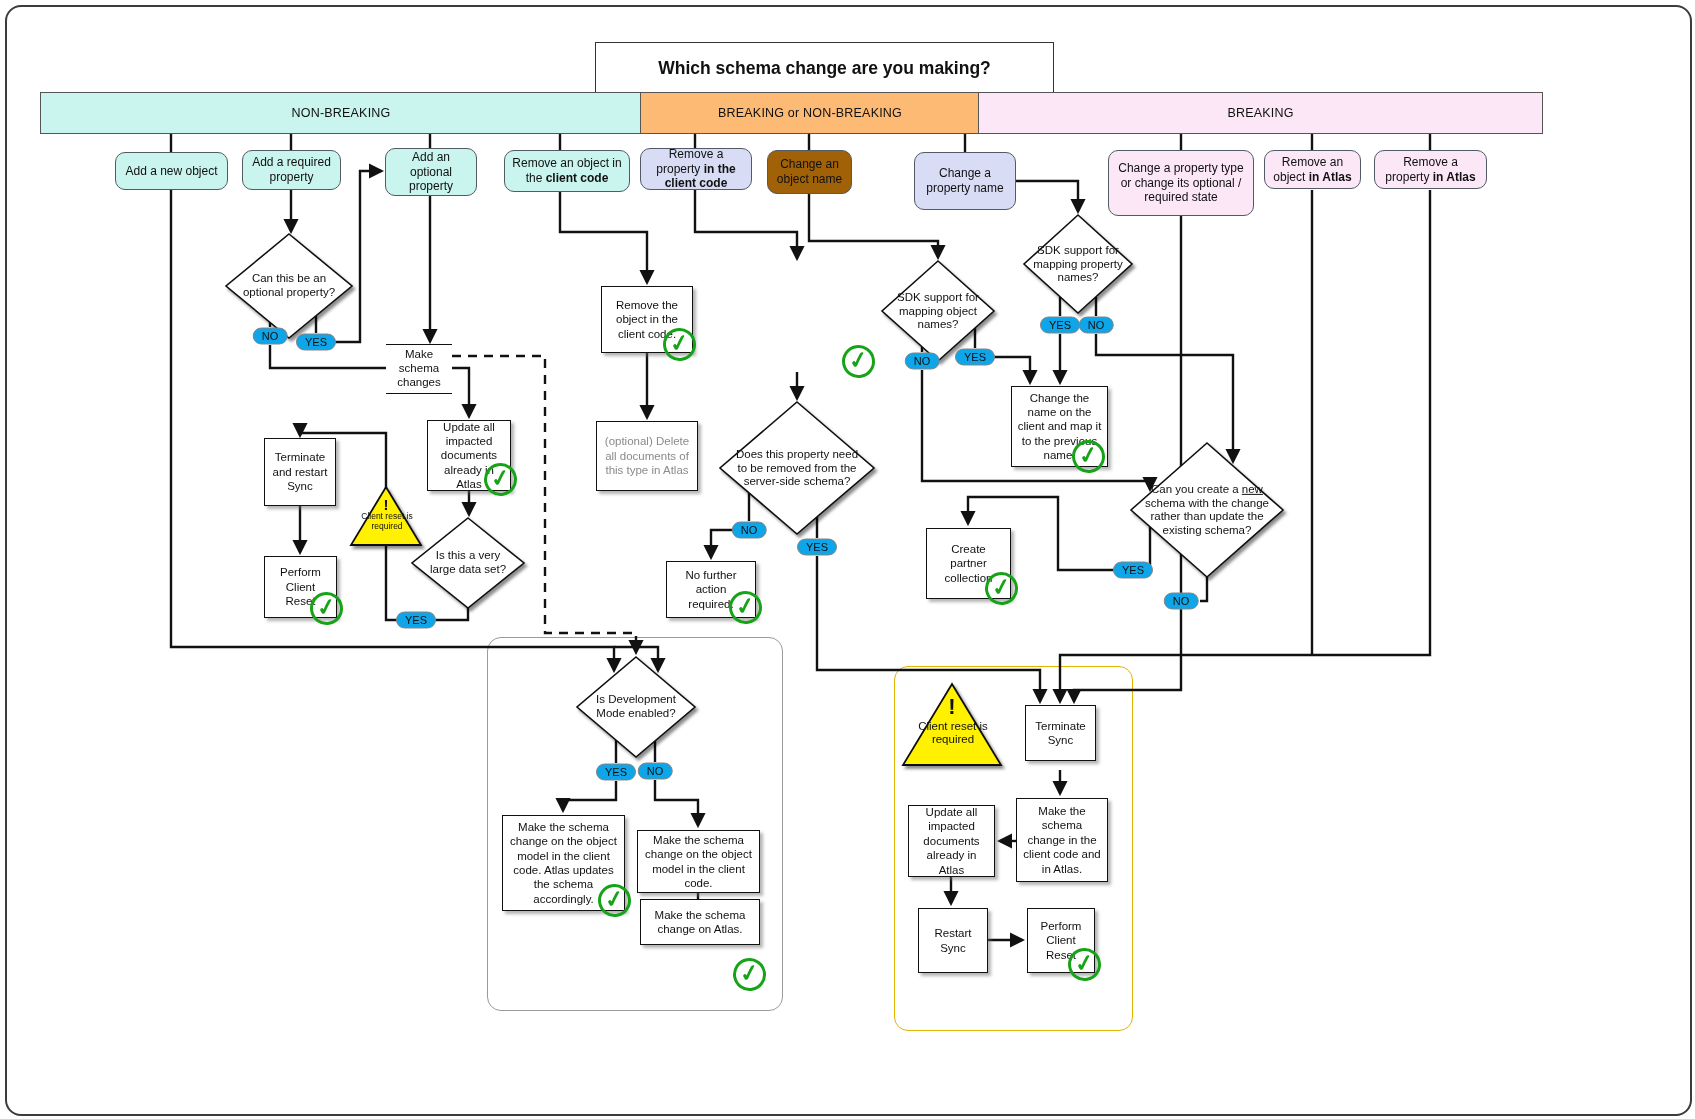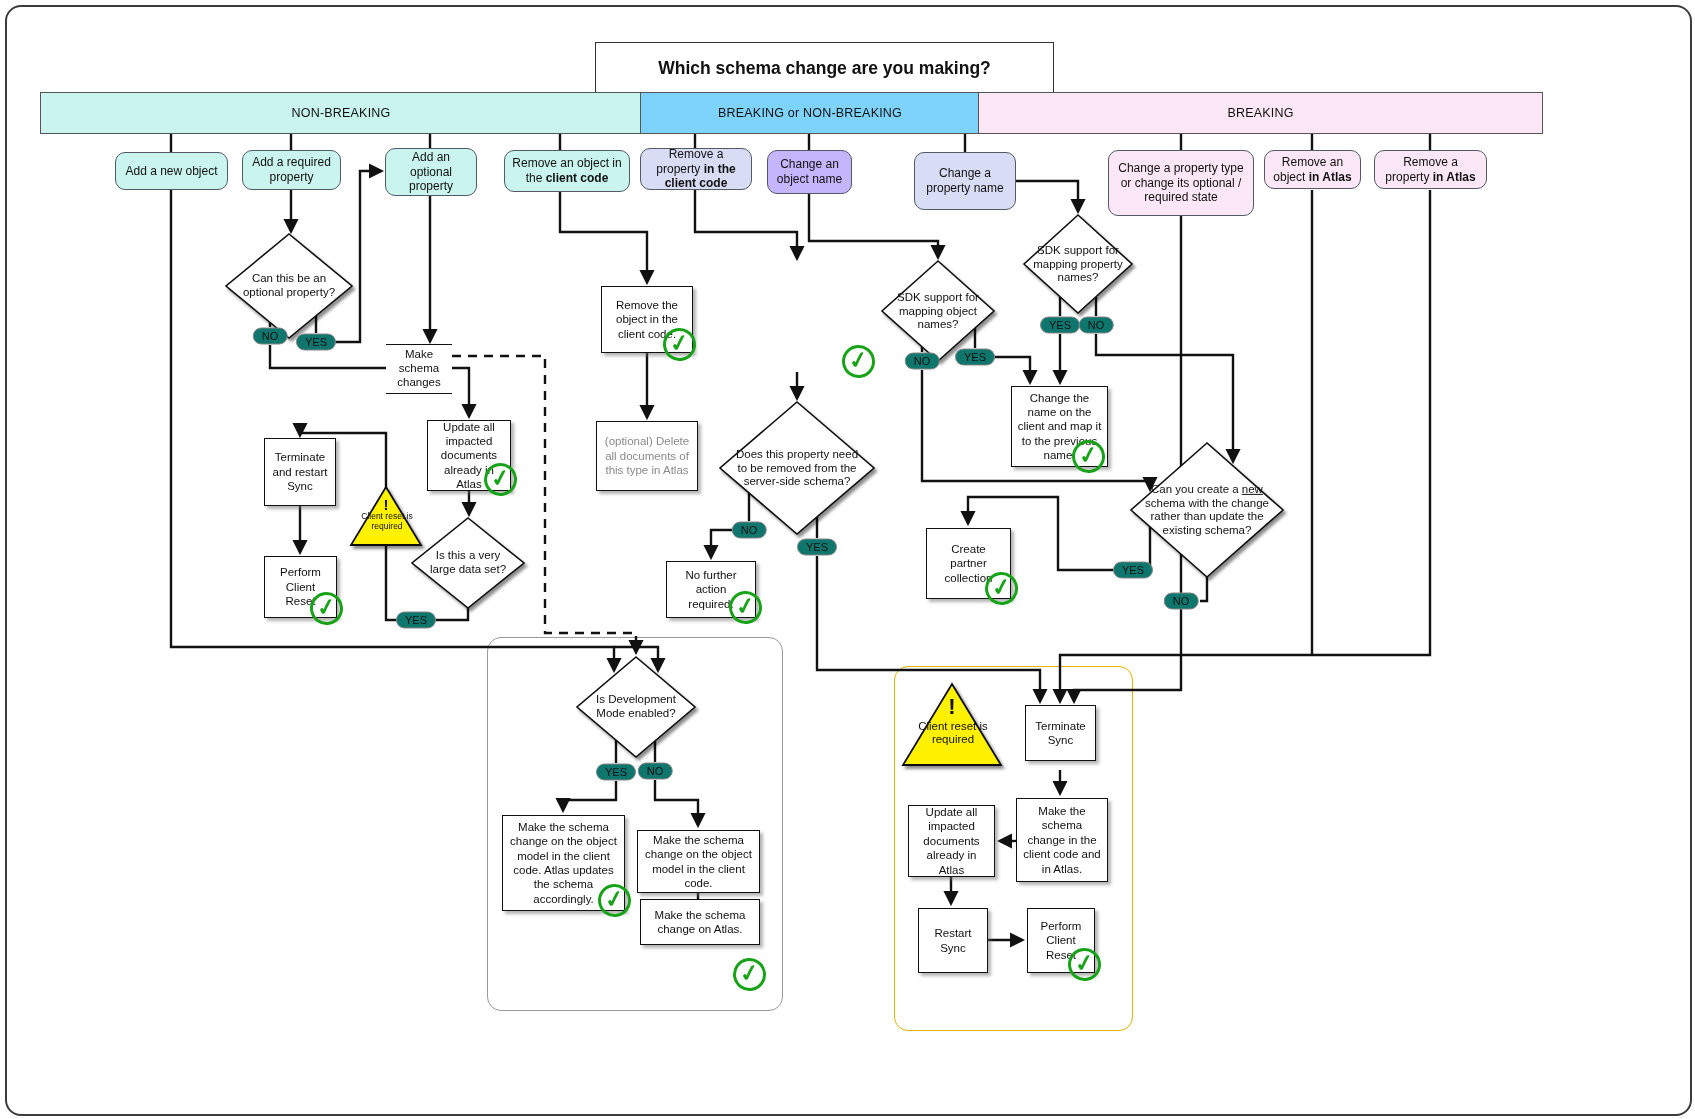--- a/index.html
+++ b/index.html
@@ -22,21 +22,21 @@
   .box{position:absolute;background:#fff;border:1.4px solid #111;
     display:flex;align-items:center;justify-content:center;text-align:center;
     font-size:11.5px;line-height:1.25;padding:3px 5px;box-sizing:border-box;
     box-shadow:3px 3px 3px rgba(110,110,110,.5);z-index:4;}
   .box.ghost{color:#8a8a8a;}
   .dlabel{position:absolute;text-align:center;font-size:11.5px;line-height:1.18;
     z-index:4;transform:translate(-50%,-50%);pointer-events:none;}
   .mlabel{position:absolute;border-top:1.6px solid #111;border-bottom:1.6px solid #111;
     display:flex;align-items:center;justify-content:center;text-align:center;
     font-size:11.5px;line-height:1.2;z-index:4;background:#fff;}
-  .pill{position:absolute;transform:translate(-50%,-50%);background:#0f766e;
+  .pill{position:absolute;transform:translate(-50%,-50%);background:#0ea5e9;
     border:1.6px solid #858585;border-radius:11px;padding:1px 8px 2px 8px;
     font-size:11px;z-index:6;white-space:nowrap;}
   .check{position:absolute;width:27px;height:27px;border:3.5px solid #17a317;
     border-radius:50%;color:#17a317;font-size:23px;font-weight:bold;
     text-align:center;line-height:24px;z-index:7;background:transparent;
     transform:rotate(-10deg);}
   .tri-txt{position:absolute;text-align:center;z-index:5;transform:translate(-50%,0);
     pointer-events:none;line-height:1.12;}
   .tri-mark{position:absolute;text-align:center;z-index:5;font-weight:bold;
     transform:translate(-50%,0);pointer-events:none;}
@@ -151,33 +151,33 @@
     </g>
 
     <g stroke="#111" stroke-width="1.8" filter="url(#ds)">
       <polygon points="386,487 421,545 351,545" fill="#fff100"></polygon>
       <polygon points="952,684 1001,765 903,765" fill="#fff100"></polygon>
     </g>
   </svg>
 
   <div class="titlebox" style="left:595px;top:42px;width:457px;height:50px;">Which schema change are you making?</div>
   <div class="bar" style="left:40px;top:92px;width:600px;height:40px;background:#c9f5ee;">NON-BREAKING</div>
-  <div class="bar" style="left:640px;top:92px;width:338px;height:40px;background:#7dd3fc;">BREAKING or NON-BREAKING</div>
+  <div class="bar" style="left:640px;top:92px;width:338px;height:40px;background:#fdba74;">BREAKING or NON-BREAKING</div>
   <div class="bar" style="left:978px;top:92px;width:563px;height:40px;background:#fbe7f6;">BREAKING</div>
 
   <div class="topnode" style="left:115px;top:152px;width:113px;height:38px;background:#c9f5ee;">Add a new object</div>
   <div class="topnode" style="left:242px;top:150px;width:99px;height:40px;background:#c9f5ee;">Add a required property</div>
   <div class="topnode" style="left:385px;top:148px;width:92px;height:48px;background:#c9f5ee;">Add an optional property</div>
   <div class="topnode" style="left:504px;top:150px;width:126px;height:42px;background:#c9f5ee;align-items:center;">
       <span><span>Remove an object in the </span><span class="b">client code</span></span>
     </div>
   <div class="topnode" style="left:640px;top:148px;width:112px;height:42px;background:#d8ddf5;">
       <span><span>Remove a property </span><span class="b">in the client code</span></span>
     </div>
-  <div class="topnode" style="left:767px;top:150px;width:85px;height:44px;background:#c4b5fd;">Change an object name</div>
+  <div class="topnode" style="left:767px;top:150px;width:85px;height:44px;background:#a16207;">Change an object name</div>
   <div class="topnode" style="left:914px;top:152px;width:102px;height:58px;background:#d8ddf5;">Change a property name</div>
   <div class="topnode" style="left:1108px;top:150px;width:146px;height:66px;background:#fbe7f6;">Change a property type or change its optional / required state</div>
   <div class="topnode" style="left:1264px;top:150px;width:97px;height:39px;background:#fbe7f6;">
       <span><span>Remove an object </span><span class="b">in Atlas</span></span>
     </div>
   <div class="topnode" style="left:1374px;top:150px;width:113px;height:39px;background:#fbe7f6;">
       <span><span>Remove a property </span><span class="b">in Atlas</span></span>
     </div>
 
   <div class="dlabel" style="left:289px;top:286px;width:106px;">Can this be an optional property?</div>

